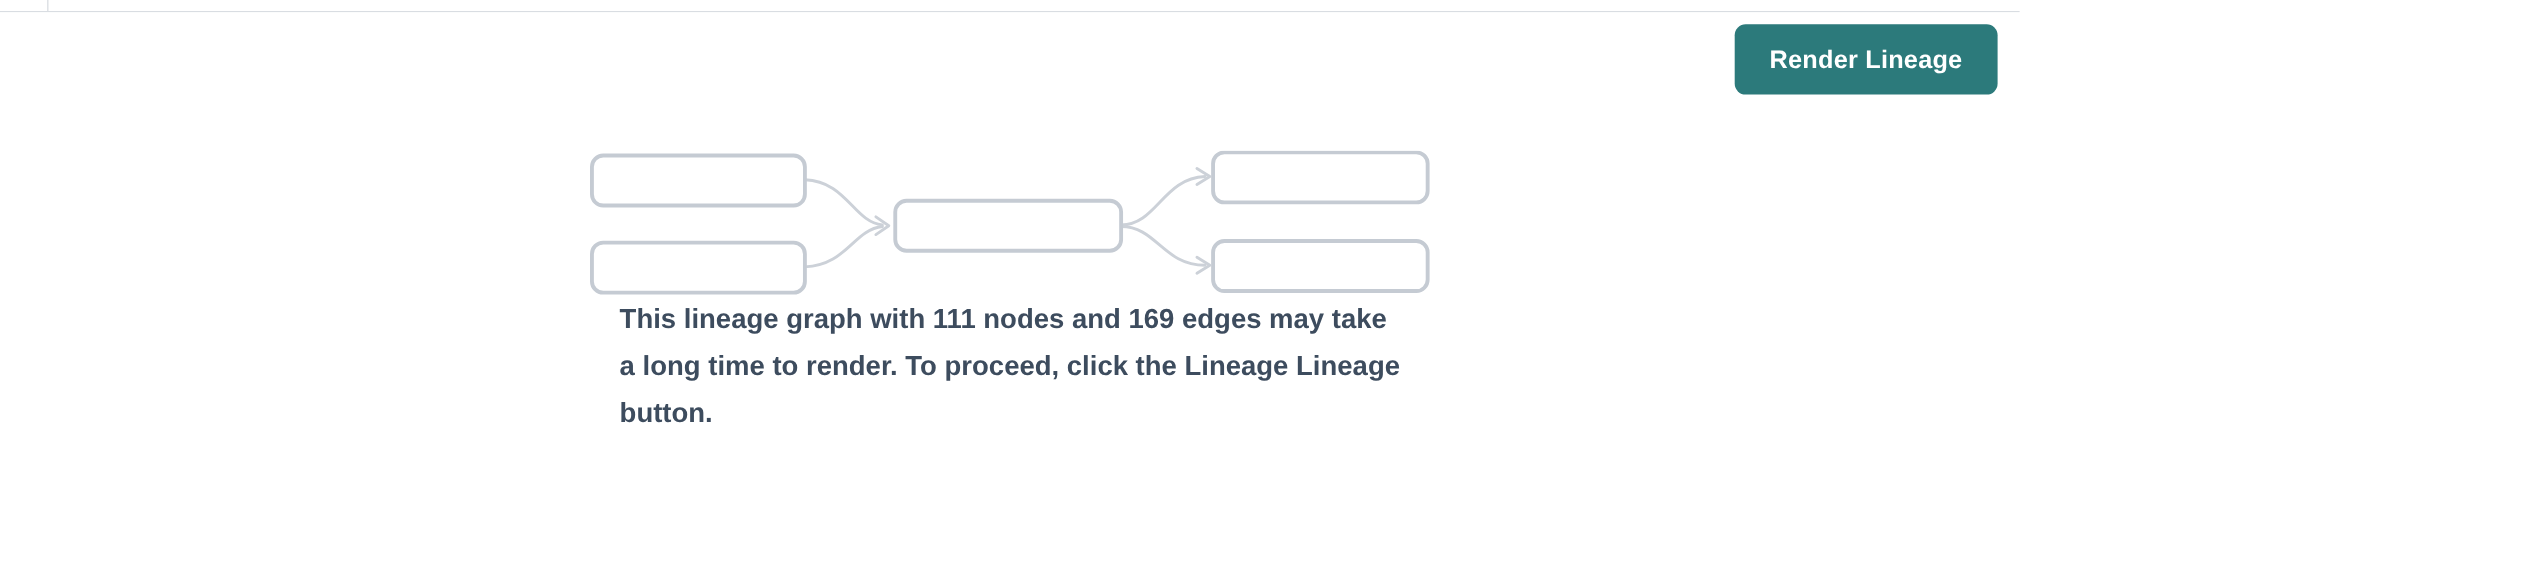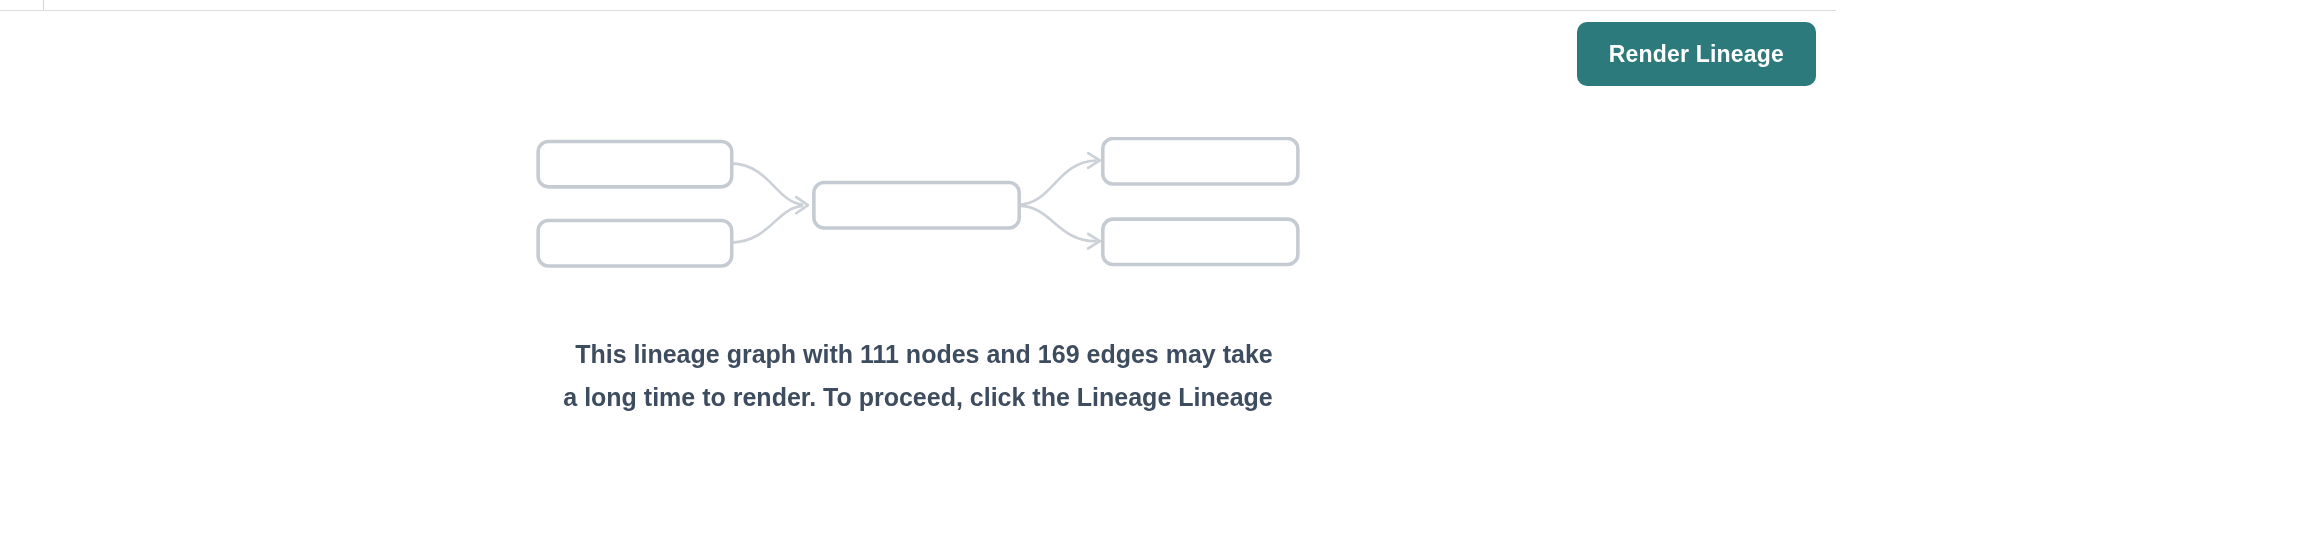--- a/index.html
+++ b/index.html
@@ -56,22 +56,21 @@
     display: flex;
     flex-direction: column;
     align-items: center;
   }
   .illustration {
     width: 768px;
     height: 132px;
     display: block;
   }
   .message {
-    margin-top: 64px;
-    text-align: right;
+    text-align: left;
     color: #3d4c5e;
     font-size: 25px;
     font-weight: bold;
     line-height: 43px;
   }
   .message span { display: block; }
 </style>
 </head>
 <body>
 
@@ -101,17 +100,18 @@
         <rect x="2" y="57" width="132" height="31" rx="7"></rect>
         <rect x="190" y="31" width="140" height="31" rx="7"></rect>
         <rect x="387" y="1" width="133" height="31" rx="7"></rect>
         <rect x="387" y="56" width="133" height="31" rx="7"></rect>
       </g>
     </svg>
 
     <p class="message">
       <span>This lineage graph with 111 nodes and 169 edges may take</span>
       <span>a long time to render. To proceed, click the Lineage Lineage</span>
+      <span>button.</span>
     </p>
 
   </div>
 
 </div>
 
 </body></html>

